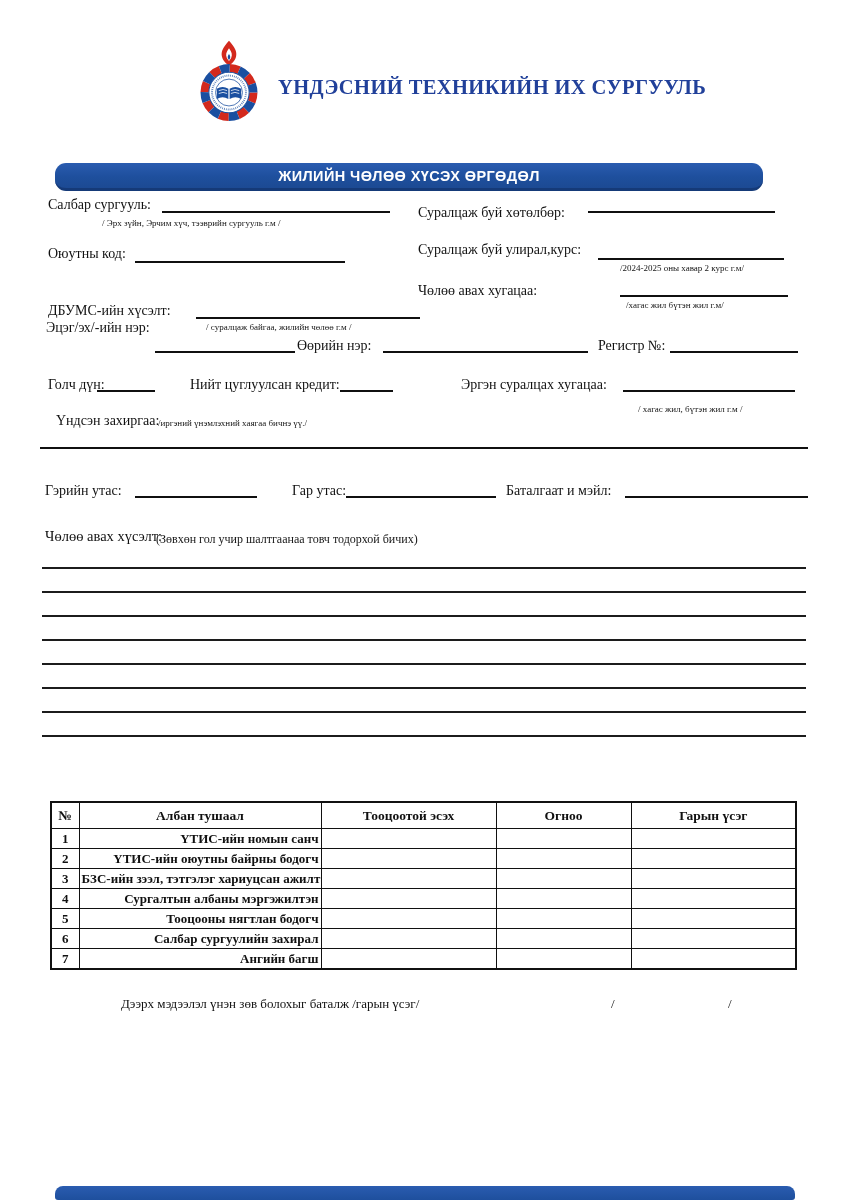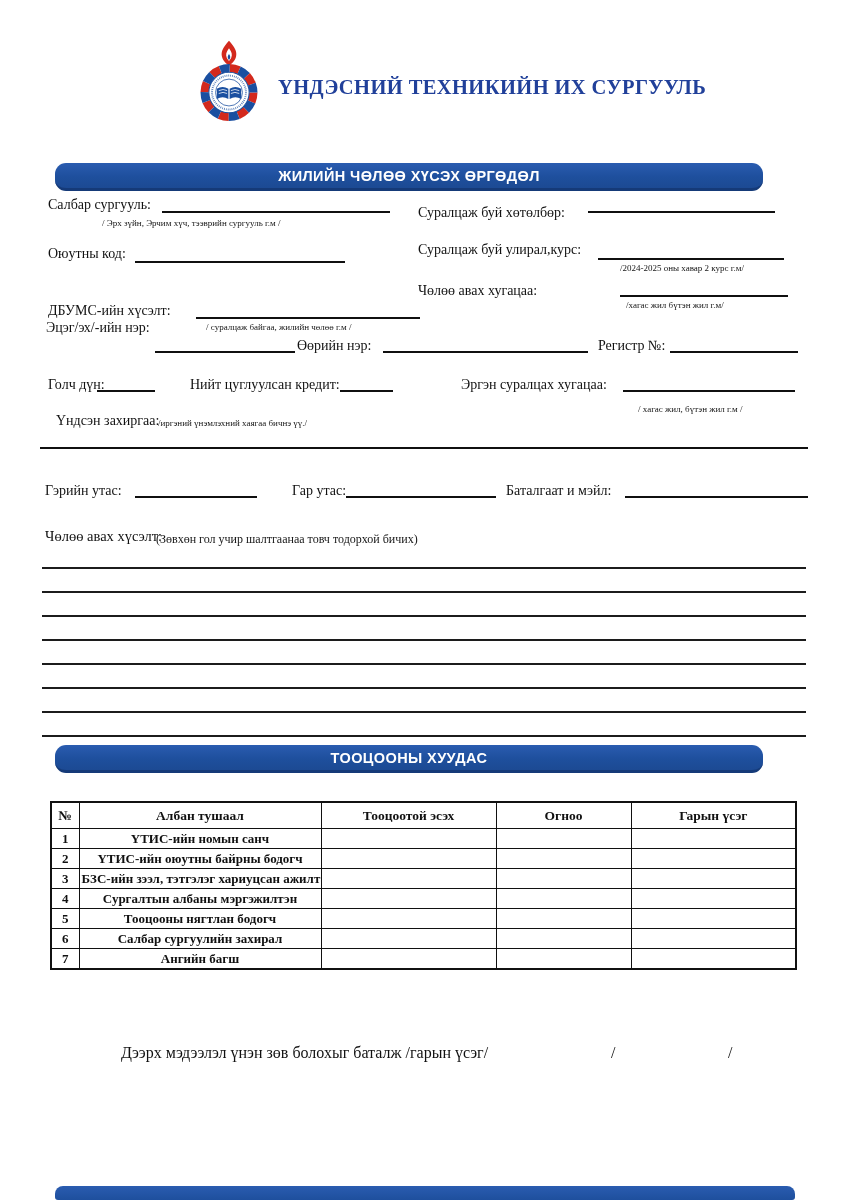--- a/index.html
+++ b/index.html
@@ -42,23 +42,23 @@
     border-collapse:collapse;table-layout:fixed;
     font-family:"Liberation Serif","DejaVu Serif",serif;
   }
   table.settle th,table.settle td{
     border:1px solid #111;padding:0 2px;overflow:hidden;white-space:nowrap;
   }
   table.settle{border:2px solid #111;}
   table.settle th{height:25px;font-size:13.5px;font-weight:bold;text-align:center;}
   table.settle td{height:19px;font-size:13px;font-weight:bold;}
   td.num{text-align:center;font-weight:normal;font-size:12.5px;}
-  td.pos{text-align:center;}
+  td.pos{text-align:right;}
   td.blank{}
-  .footer-line{position:absolute;top:1044px;font-size:16px;white-space:nowrap;}
+  .footer-line{position:absolute;top:996px;font-size:13px;white-space:nowrap;}
   .bottom-bar{
     position:absolute;left:55px;top:1186px;width:740px;height:14px;
     background:linear-gradient(180deg,#2a5cb0,var(--banner-blue));
     border-radius:8px 8px 3px 3px;
   }
   .logo{position:absolute;left:197px;top:40px;width:64px;height:82px;}
 </style>
 </head>
 <body>
 
@@ -144,23 +144,20 @@
 
   <i class="rule" style="top:567px;"></i>
   <i class="rule" style="top:591px;"></i>
   <i class="rule" style="top:615px;"></i>
   <i class="rule" style="top:639px;"></i>
   <i class="rule" style="top:663px;"></i>
   <i class="rule" style="top:687px;"></i>
   <i class="rule" style="top:711px;"></i>
   <i class="rule" style="top:735px;"></i>
 
-  <div class="banner" style="top:745px;">
-    <span>ТООЦООНЫ ХУУДАС</span>
-  </div>
 
   <table class="settle">
     <colgroup>
       <col style="width:28px">
         <col style="width:242px">
         <col style="width:175px">
         <col style="width:135px">
         <col style="width:165px">
     </colgroup>
     <thead>

